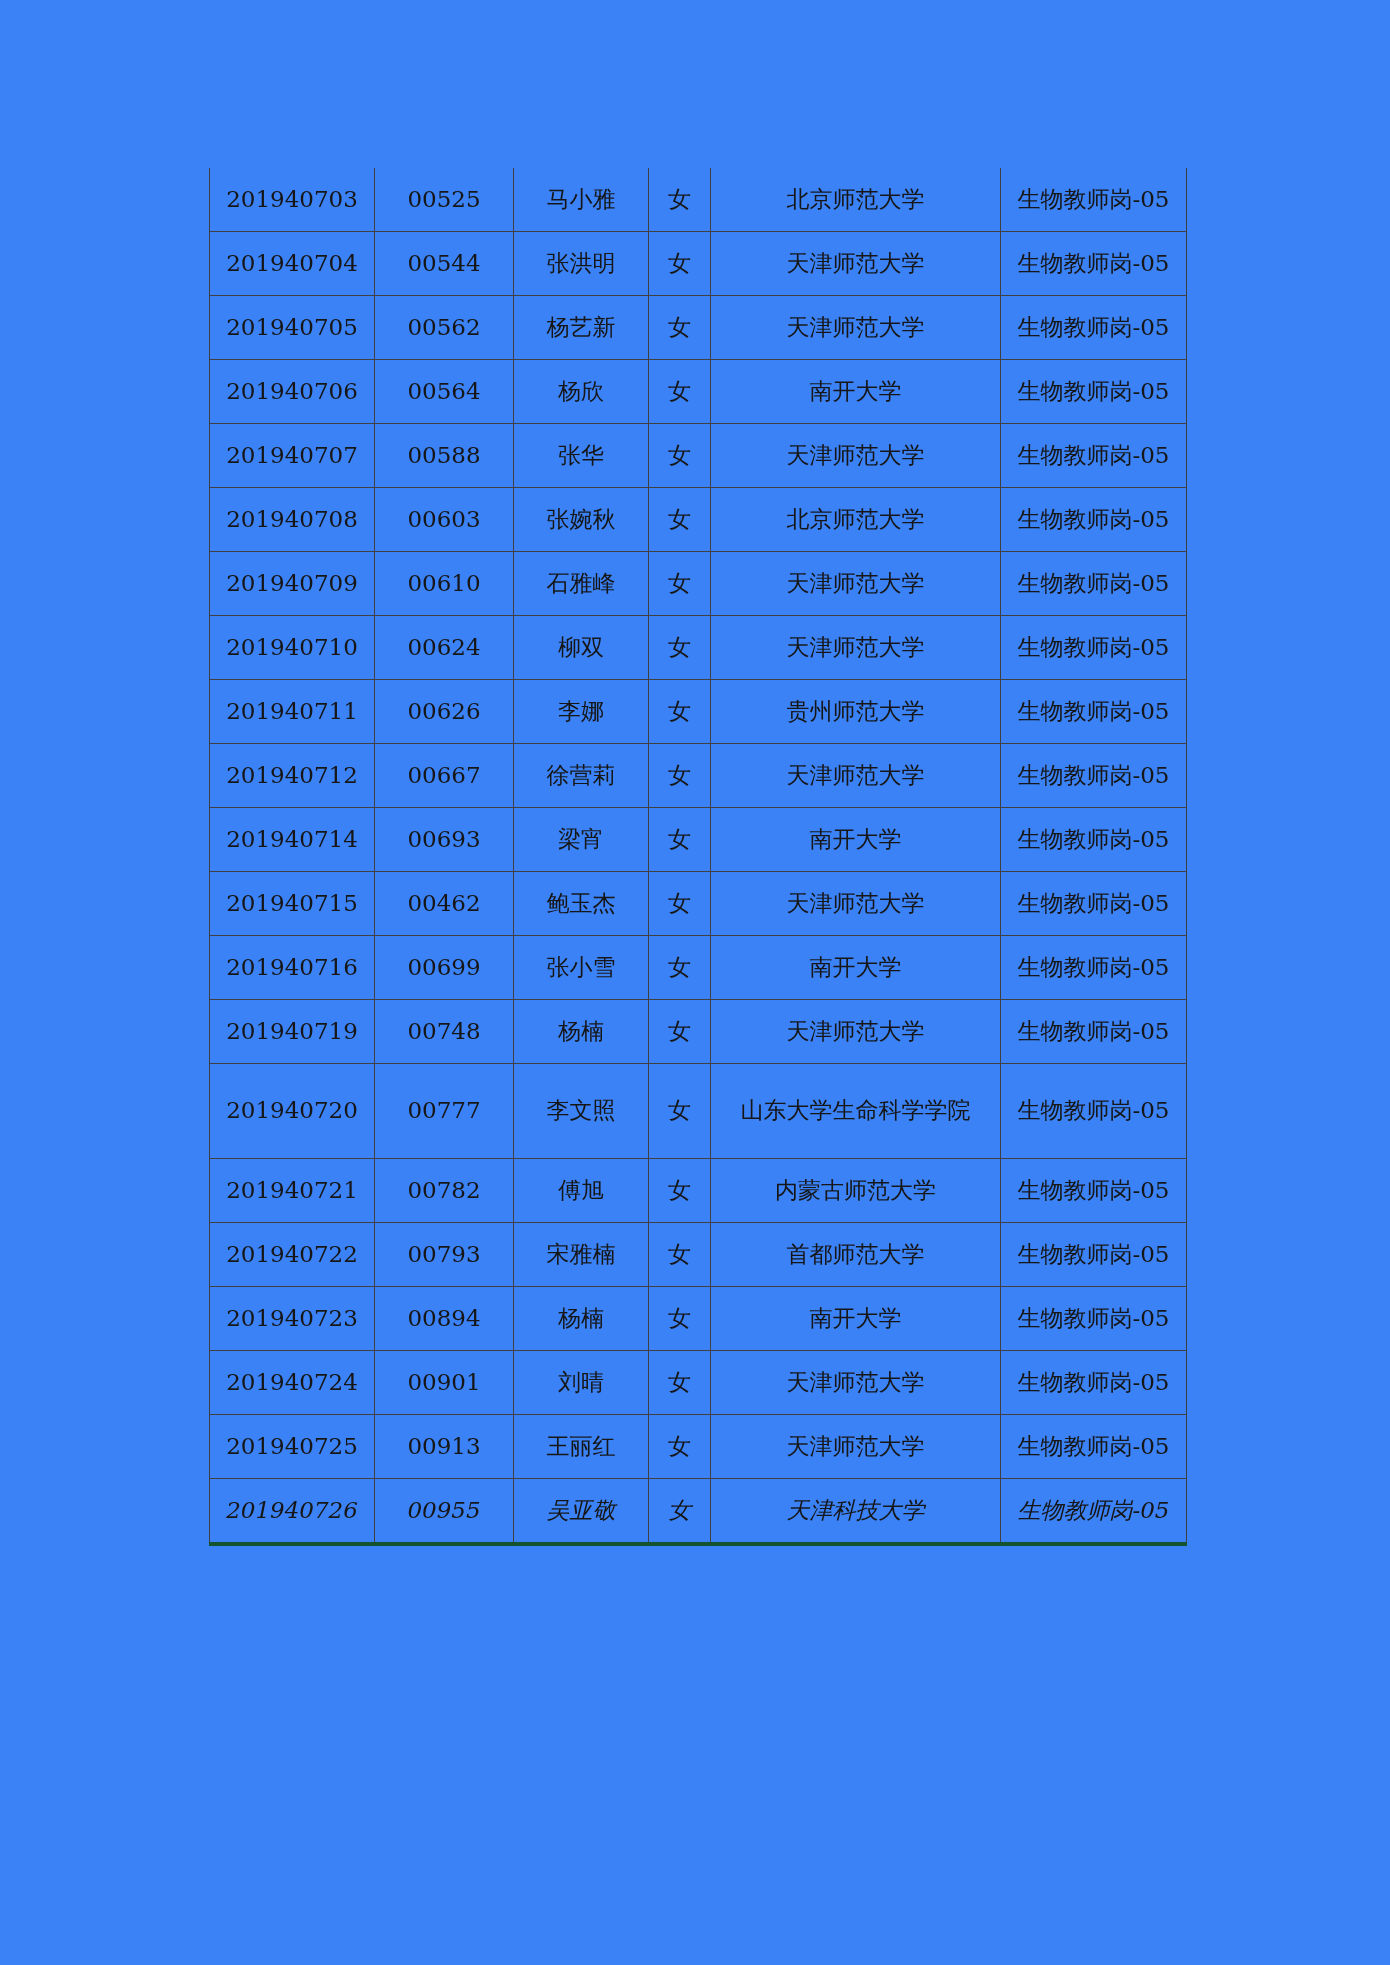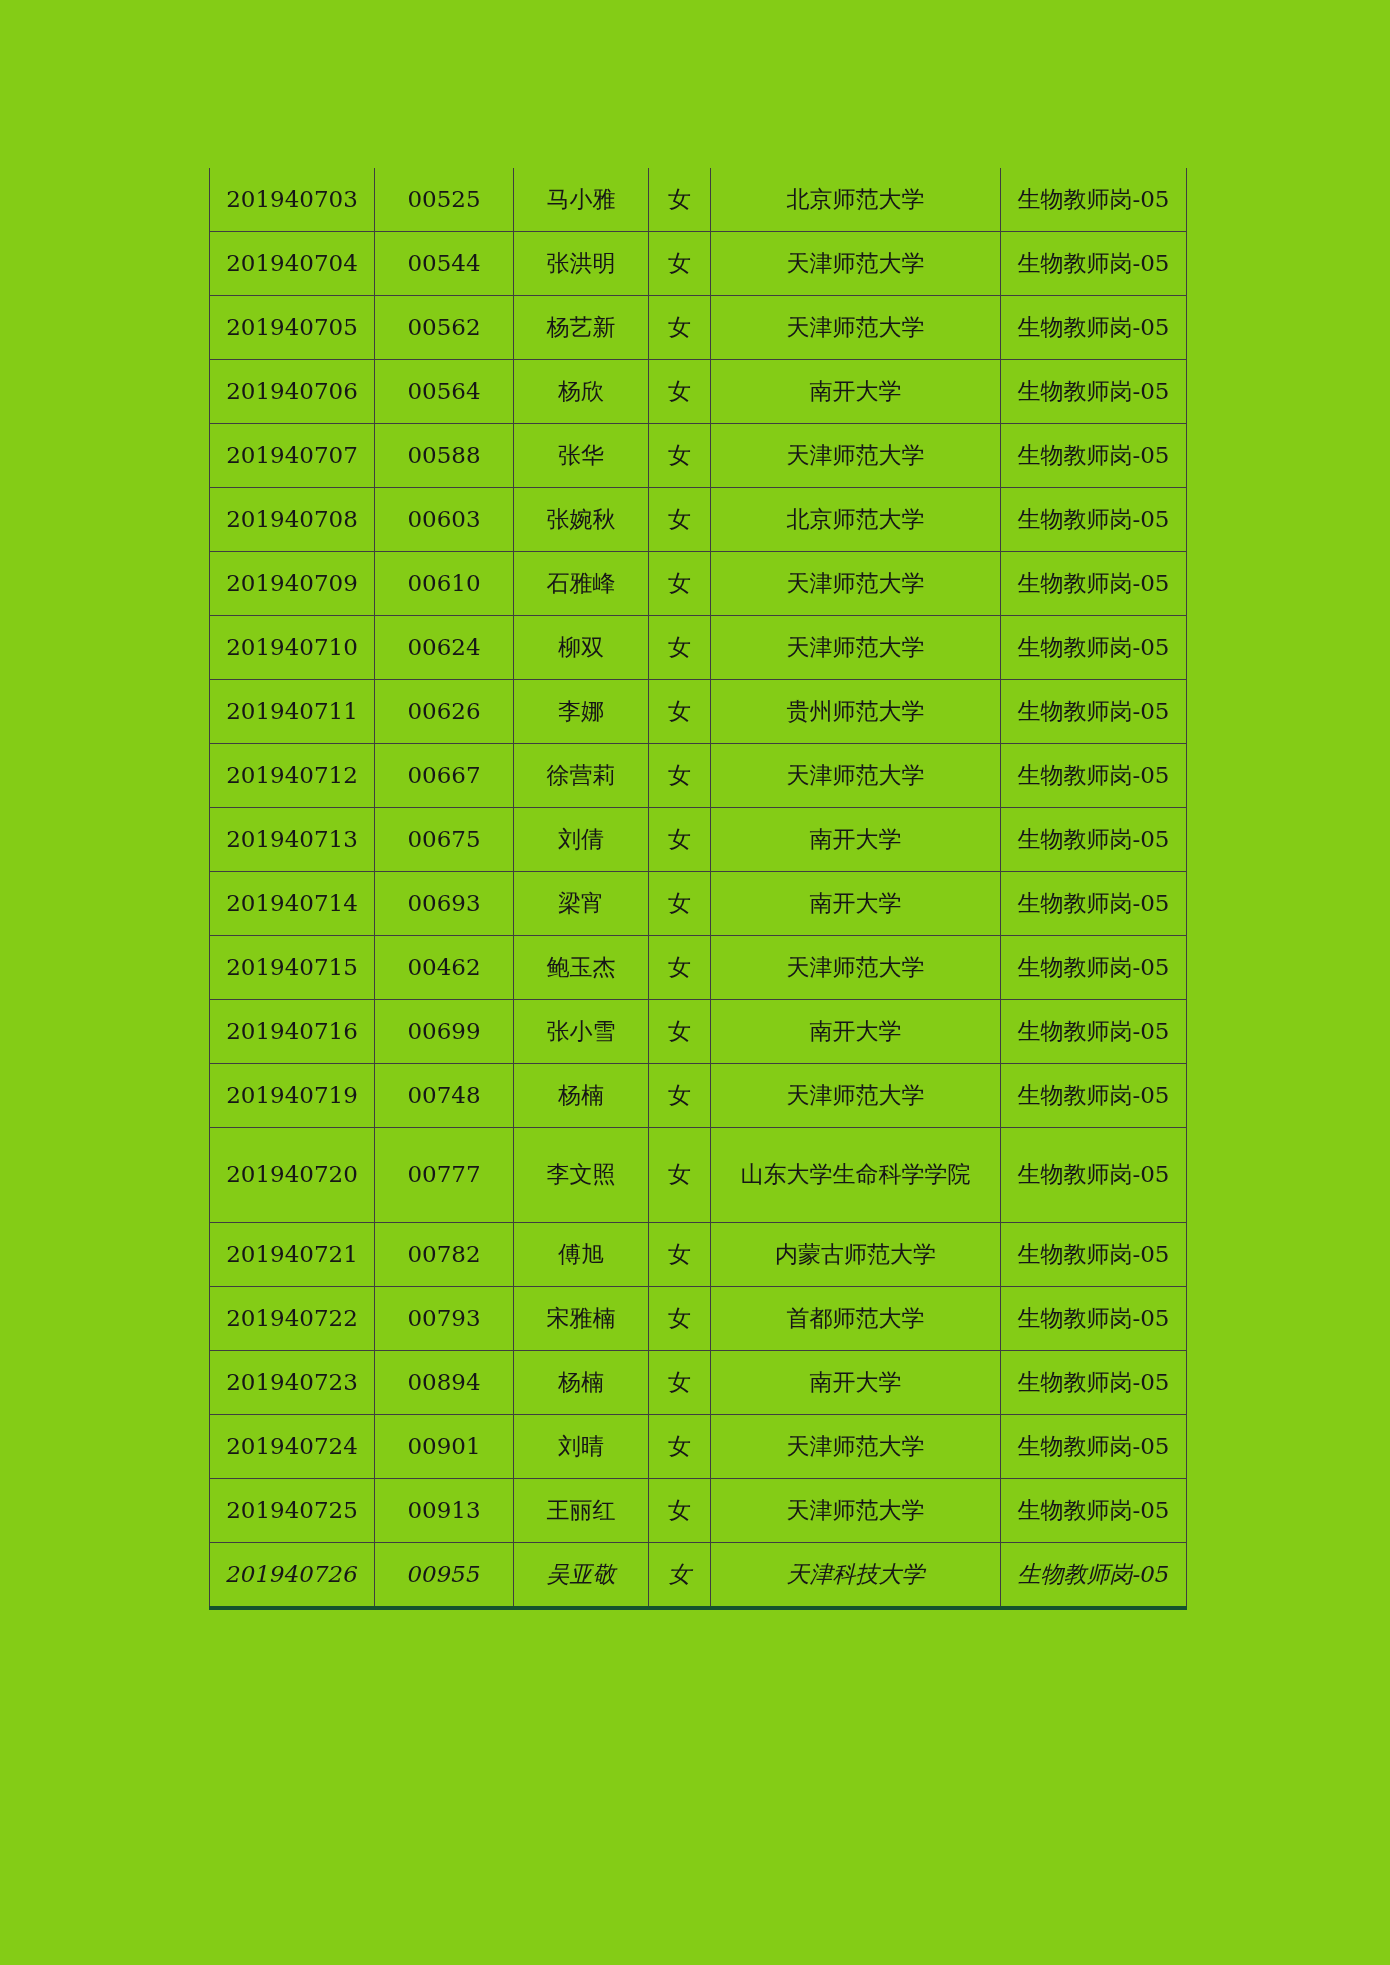--- a/index.html
+++ b/index.html
@@ -1,20 +1,20 @@
 <!DOCTYPE html>
 <html><head>
 <meta charset="utf-8">
 <style>
   html, body { margin: 0; padding: 0; background: #e8e8e8; }
   .page {
     position: relative;
     width: 1390px;
     height: 1965px;
-    background: #84cc16;
+    background: #3b82f6;
     overflow: hidden;
     font-family: "DejaVu Serif", "Liberation Serif", serif;
   }
   table.roster {
     position: absolute;
     left: 209px;
     top: 168px;
     width: 977px;
     border-collapse: collapse;
     table-layout: fixed;
@@ -125,28 +125,20 @@
         </tr>
         <tr>
           <td>201940712</td>
           <td>00667</td>
           <td>徐营莉</td>
           <td>女</td>
           <td>天津师范大学</td>
           <td>生物教师岗-05</td>
         </tr>
         <tr>
-          <td>201940713</td>
-          <td>00675</td>
-          <td>刘倩</td>
-          <td>女</td>
-          <td>南开大学</td>
-          <td>生物教师岗-05</td>
-        </tr>
-        <tr>
           <td>201940714</td>
           <td>00693</td>
           <td>梁宵</td>
           <td>女</td>
           <td>南开大学</td>
           <td>生物教师岗-05</td>
         </tr>
         <tr>
           <td>201940715</td>
           <td>00462</td>

